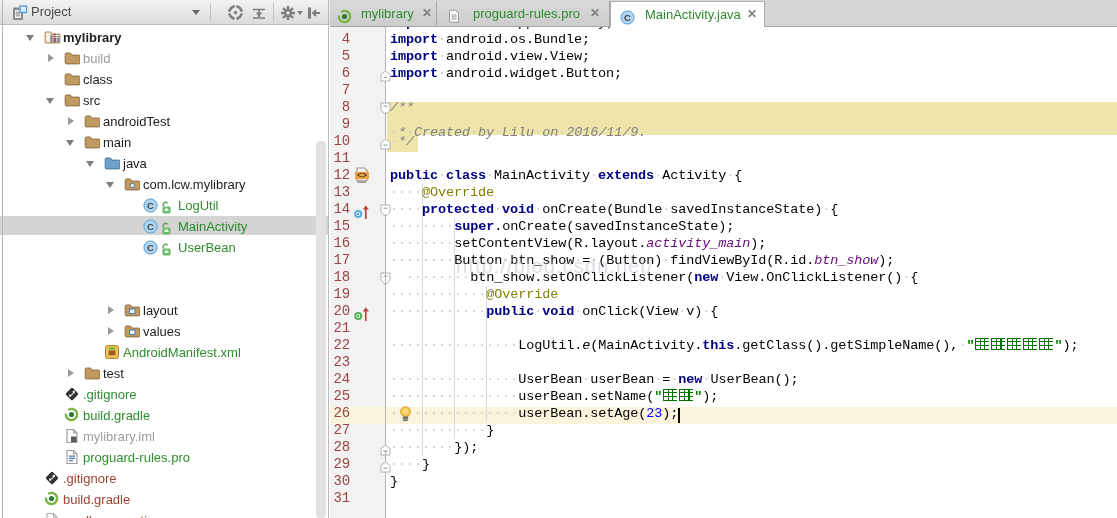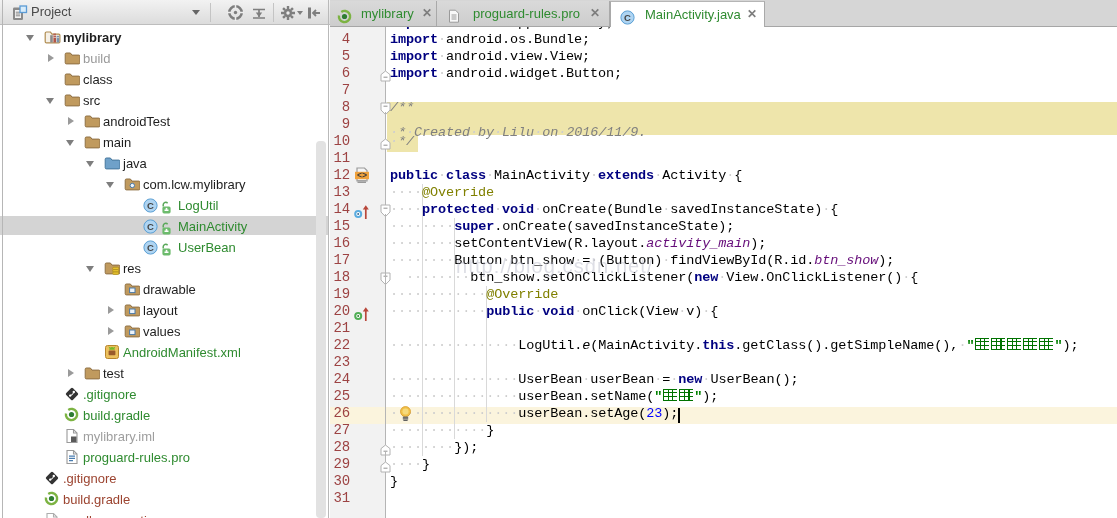--- a/index.html
+++ b/index.html
@@ -158,39 +158,20 @@
           <text x="7.5" y="11" font-family="Liberation Sans" font-size="9.5" font-weight="bold" fill="#444" text-anchor="middle">C</text>
         </svg></span>
       <span class="tico" style="left:160px;top:4px"><svg width="12" height="13" viewBox="0 0 12 13" style="">
           <path d="M3.2 5.6 V3.8 a2.5 2.5 0 0 1 4.4-1.6" fill="none" stroke="#5aa85a" stroke-width="1.5"></path>
           <rect x="2.4" y="5.4" width="8.2" height="7" rx="1.6" fill="#6cbb6c"></rect>
           <rect x="5.7" y="6.9" width="1.6" height="2" fill="#fff"></rect>
           <rect x="4.5" y="8.5" width="4" height="1.5" fill="#fff"></rect>
         </svg></span>
       <span class="lbl green" style="position:absolute;left:178px">UserBean</span>
     </div>
-<div class="trow" style="left:0;top:258px;width:328px">
-      <span class="arrow-d" style="left:86px"></span>
-      <span class="tico" style="left:104px"><svg width="16" height="16" viewBox="0 0 16 16" style="">
-          <path d="M1.2 4.2 q0-1.2 1.2-1.2 h4 l1.6 2.1 h6.8 q1.1 0 1.1 1.1 v6.6 q0 1.1-1.1 1.1 H2.4 q-1.2 0-1.2-1.2 z" fill="#c09a5e" stroke="#8f7044" stroke-width="1"></path>
-          <g fill="#e8c22e" stroke="#a8891a" stroke-width="0.7">
-            <rect x="8.6" y="7.2" width="6.2" height="2.4" rx="1.2"></rect>
-            <rect x="8.6" y="9.6" width="6.2" height="2.4" rx="1.2"></rect>
-            <rect x="8.6" y="12" width="6.2" height="2.4" rx="1.2"></rect>
-          </g>
-        </svg></span>
-      <span class="lbl " style="position:absolute;left:123px">res</span>
-    </div>
-<div class="trow" style="left:0;top:279px;width:328px">
-      <span class="tico" style="left:124px"><svg width="16" height="16" viewBox="0 0 16 16" style="">
-          <path d="M1.2 4.2 q0-1.2 1.2-1.2 h4 l1.6 2.1 h6.8 q1.1 0 1.1 1.1 v6.6 q0 1.1-1.1 1.1 H2.4 q-1.2 0-1.2-1.2 z" fill="#c09a5e" stroke="#8f7044" stroke-width="1"></path>
-          <rect x="5.6" y="7" width="5.4" height="4.6" fill="#eef4fa" stroke="#4878a8" stroke-width="1"></rect>
-        </svg></span>
-      <span class="lbl " style="position:absolute;left:143px">drawable</span>
-    </div>
 <div class="trow" style="left:0;top:300px;width:328px">
       <span class="arrow-r" style="left:108px"></span>
       <span class="tico" style="left:124px"><svg width="16" height="16" viewBox="0 0 16 16" style="">
           <path d="M1.2 4.2 q0-1.2 1.2-1.2 h4 l1.6 2.1 h6.8 q1.1 0 1.1 1.1 v6.6 q0 1.1-1.1 1.1 H2.4 q-1.2 0-1.2-1.2 z" fill="#c09a5e" stroke="#8f7044" stroke-width="1"></path>
           <rect x="5.6" y="7" width="5.4" height="4.6" fill="#eef4fa" stroke="#4878a8" stroke-width="1"></rect>
         </svg></span>
       <span class="lbl " style="position:absolute;left:143px">layout</span>
     </div>
 <div class="trow" style="left:0;top:321px;width:328px">
       <span class="arrow-r" style="left:108px"></span>

